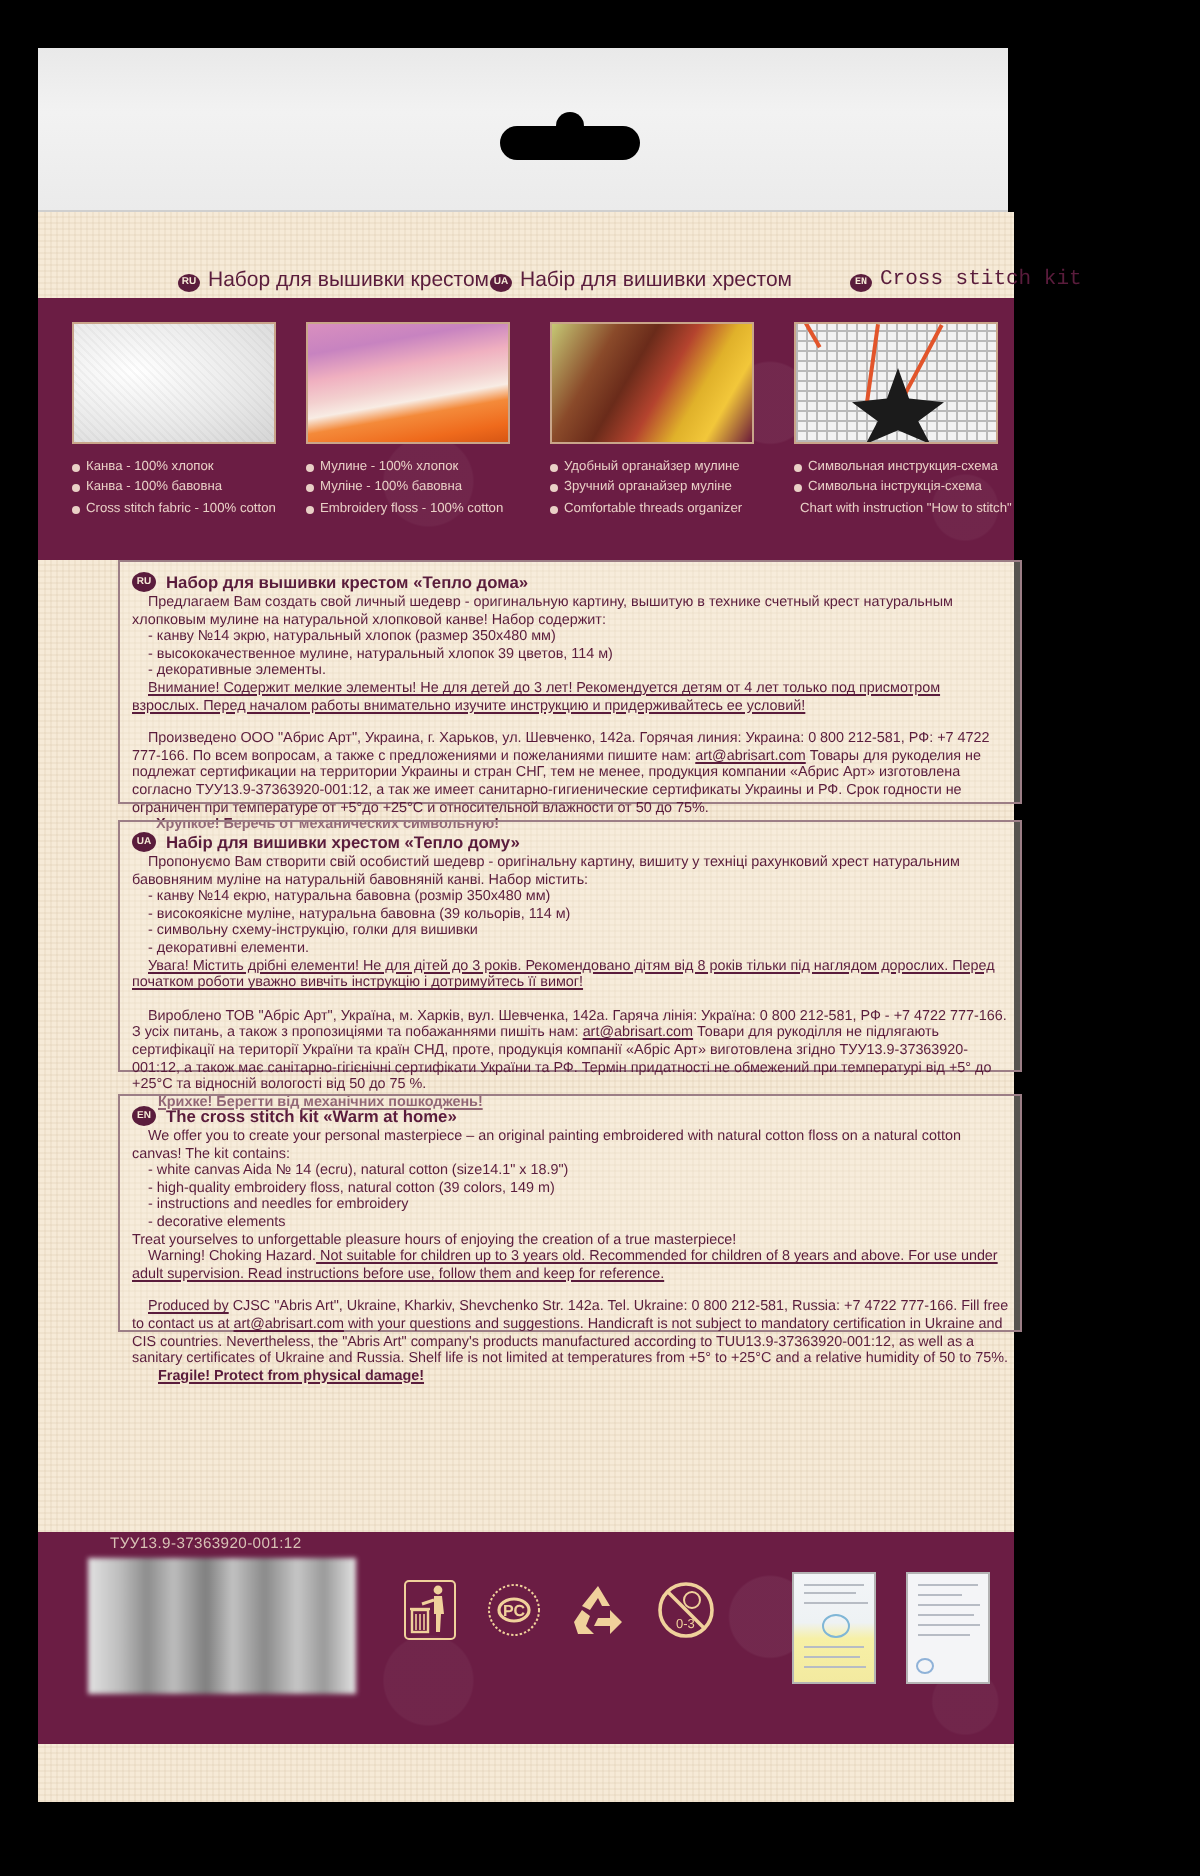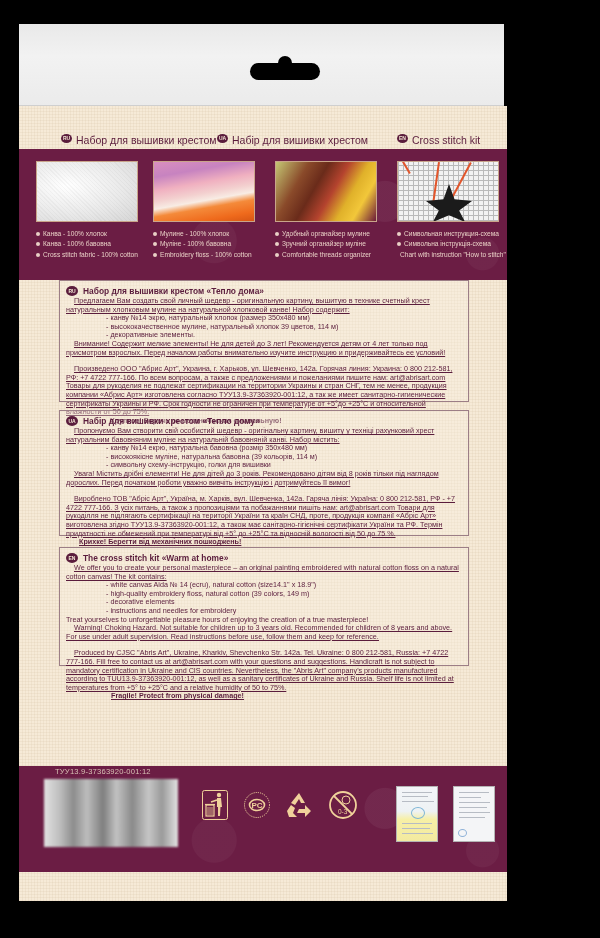--- a/index.html
+++ b/index.html
@@ -25,21 +25,21 @@
     background-color: #f6ead7;
     background-image:
       repeating-linear-gradient(0deg, rgba(210,190,160,0.18) 0 1px, transparent 1px 3px),
       repeating-linear-gradient(90deg, rgba(210,190,160,0.18) 0 1px, transparent 1px 3px);
   }
 
   .title-row {
     position: absolute; top: 28px; left: 0; width: 100%; height: 14px;
     font-size: 10.5px; color: #5a1c3c;
   }
-  .title-item { position: absolute; top: 0; display: flex; align-items: flex-start; gap: 4px; white-space: nowrap; }
+  .title-item { position: absolute; top: 0; display: flex; align-items: flex-end; gap: 4px; white-space: nowrap; margin-left: 28px; }
   .flag {
     display: inline-block; width: 11px; height: 9px; border-radius: 50%;
     background: #5a1c3c; color: #f6ead7; font-size: 5px; font-weight: bold;
     text-align: center; line-height: 9px;
   }
 
   .band {
     position: absolute; left: 0; width: 100%;
     background-color: #6b1d44;
     background-image:
@@ -79,33 +79,33 @@
     clip-path: polygon(50% 0, 62% 40%, 100% 45%, 72% 70%, 85% 100%, 50% 82%, 15% 100%, 28% 70%, 0 45%, 38% 40%);
     outline: 2px solid #e9b64a;
   }
   .chart-line { position: absolute; width: 2px; background: #e2552b; transform-origin: top left; }
 
   .feature-list { list-style: none; margin-top: 7px; font-size: 6.6px; color: #e9d0c6; line-height: 10.3px; }
   .feature-list li { white-space: nowrap; display: flex; align-items: center; gap: 3px; }
   .bullet { display: inline-block; width: 4px; height: 4px; border-radius: 50%; background: #e9d0c6; }
 
   .panel {
-    position: absolute; left: 40px; width: 410px;
+    position: absolute; left: 40px; width: 452px;
     border: 1px solid #9c7e86; background: rgba(250,240,225,0.35);
     color: #5a1c3c; font-size: 7.2px; line-height: 8.6px;
     padding: 5px 5px 4px 6px;
   }
   .panel-ru { top: 174px; height: 122px; }
   .panel-ua { top: 304px; height: 126px; }
   .panel-en { top: 508px; }
 
   .panel-title { display: flex; align-items: center; gap: 5px; font-weight: bold; font-size: 8.4px; margin-bottom: 1px; }
   .panel-title .flag { width: 12px; height: 10px; line-height: 10px; font-size: 5px; }
-  .p { text-indent: 8px; text-decoration: underline; }
-  .li { padding-left: 8px; margin-left: 32px; }
+  .p { text-indent: 8px; }
+  .li { padding-left: 8px; }
   .u { text-decoration: underline; }
   .b { font-weight: bold; padding-left: 13px; }
   .gap { height: 8px; }
 
   .barcode {
     position: absolute; left: 25px; top: 13px; width: 134px; height: 68px;
     background: linear-gradient(90deg, #e2e2e2 0%, #bdbdbd 12%, #8d8d8d 22%, #bdbdbd 32%, #7f7f7f 44%, #c2c2c2 54%, #8a8a8a 66%, #c6c6c6 78%, #9a9a9a 88%, #e2e2e2 100%);
     filter: blur(1.2px);
   }
   .tu-code { position: absolute; left: 36px; top: 1px; font-size: 7.6px; color: #d8c2b5; letter-spacing: 0.2px; }
@@ -132,21 +132,21 @@
 
   <div class="title-row">
     <div class="title-item" style="left:42px;">
       <span class="flag">RU</span>
       <span>Набор для вышивки крестом</span>
     </div>
     <div class="title-item" style="left:198px;">
       <span class="flag">UA</span>
       <span>Набір для вишивки хрестом</span>
     </div>
-    <div class="title-item" style="left:378px;">
+    <div class="title-item" style="left:378px;font-family:Liberation Mono, monospace;">
       <span class="flag">EN</span>
       <span>Cross stitch kit</span>
     </div>
   </div>
 
   <div class="band band-top">
     <div class="feature" style="left:17px;">
       <div class="feature-img img-canvas"></div>
       <ul class="feature-list">
         <li>
@@ -238,36 +238,37 @@
 
   <div class="panel panel-ua">
     <div class="panel-title">
       <span class="flag">UA</span>
       <span>Набір для вишивки хрестом «Тепло дому»</span>
     </div>
     <div class="p">Пропонуємо Вам створити свій особистий шедевр - оригінальну картину, вишиту у техніці рахунковий хрест натуральним бавовняним муліне на натуральній бавовняній канві. Набор містить:</div>
     <div class="li">- канву №14 екрю, натуральна бавовна (розмір 350х480 мм)</div>
     <div class="li">- високоякісне муліне, натуральна бавовна (39 кольорів, 114 м)</div>
     <div class="li">- символьну схему-інструкцію, голки для вишивки</div>
+    <div class="li">- декоративні елементи.</div>
     <div class="p u">Увага! Містить дрібні елементи! Не для дітей до 3 років. Рекомендовано дітям від 8 років тільки під наглядом дорослих.  Перед початком роботи уважно вивчіть інструкцію і дотримуйтесь її вимог!</div>
     <div class="gap"></div>
     <div class="p"><span>Вироблено ТОВ "Абріс Арт", Україна, м. Харків, вул. Шевченка, 142а. Гаряча лінія: Україна: 0 800 212-581, РФ - +7 4722 777-166. З усіх питань, а також з пропозиціями та побажаннями пишіть нам: </span><span class="u">art@abrisart.com</span><span>  Товари для рукоділля не підлягають сертифікації на території України та країн СНД, проте, продукція компанії «Абріс Арт» виготовлена згідно ТУУ13.9-37363920-001:12, а також має санітарно-гігієнічні сертифікати України та РФ. Термін придатності не обмежений при температурі від +5° до +25°С та відносній вологості від 50 до 75 %.</span></div>
     <div class="b u">Крихке! Берегти від механічних пошкоджень!</div>
   </div>
 
   <div class="panel panel-en" style="top:441px; height:119px;">
     <div class="panel-title">
       <span class="flag">EN</span>
       <span>The cross stitch kit «Warm at home»</span>
     </div>
     <div class="p">We offer you to create your personal masterpiece – an original painting embroidered with natural cotton floss on a natural cotton canvas! The kit contains:</div>
     <div class="li">- white canvas Aida № 14 (ecru), natural cotton (size14.1" x 18.9")</div>
     <div class="li">- high-quality embroidery floss, natural cotton (39 colors, 149 m)</div>
+    <div class="li">- instructions and needles for embroidery</div>
     <div class="li">- decorative elements</div>
-    <div class="li">- instructions and needles for embroidery</div>
     <div>Treat yourselves to unforgettable pleasure hours of enjoying the creation of a true masterpiece!</div>
     <div class="p"><span>Warning! Choking Hazard.</span><span class="u"> Not suitable for children up to 3 years old. Recommended for children of 8 years and above. For use under adult supervision. Read instructions before use, follow them and keep for reference.</span></div>
     <div class="gap"></div>
     <div class="p"><span class="u">Produced by</span><span>  CJSC "Abris Art", Ukraine, Kharkiv,  Shevchenko  Str. 142a. Tel. Ukraine: 0 800 212-581, Russia: +7 4722 777-166. Fill free to contact us at </span><span class="u">art@abrisart.com</span><span> with your questions and suggestions. Handicraft is not subject to mandatory certification in Ukraine and CIS countries. Nevertheless, the "Abris Art" company's products manufactured according to TUU13.9-37363920-001:12, as well as a sanitary certificates of Ukraine and Russia. Shelf life is not limited at temperatures from +5° to +25°C and a relative humidity of 50 to 75%.</span></div>
     <div class="li b u">Fragile! Protect from physical damage!</div>
   </div>
 
   <div class="band band-bottom">
     <div class="tu-code">ТУУ13.9-37363920-001:12</div>
     <div class="barcode"></div>

